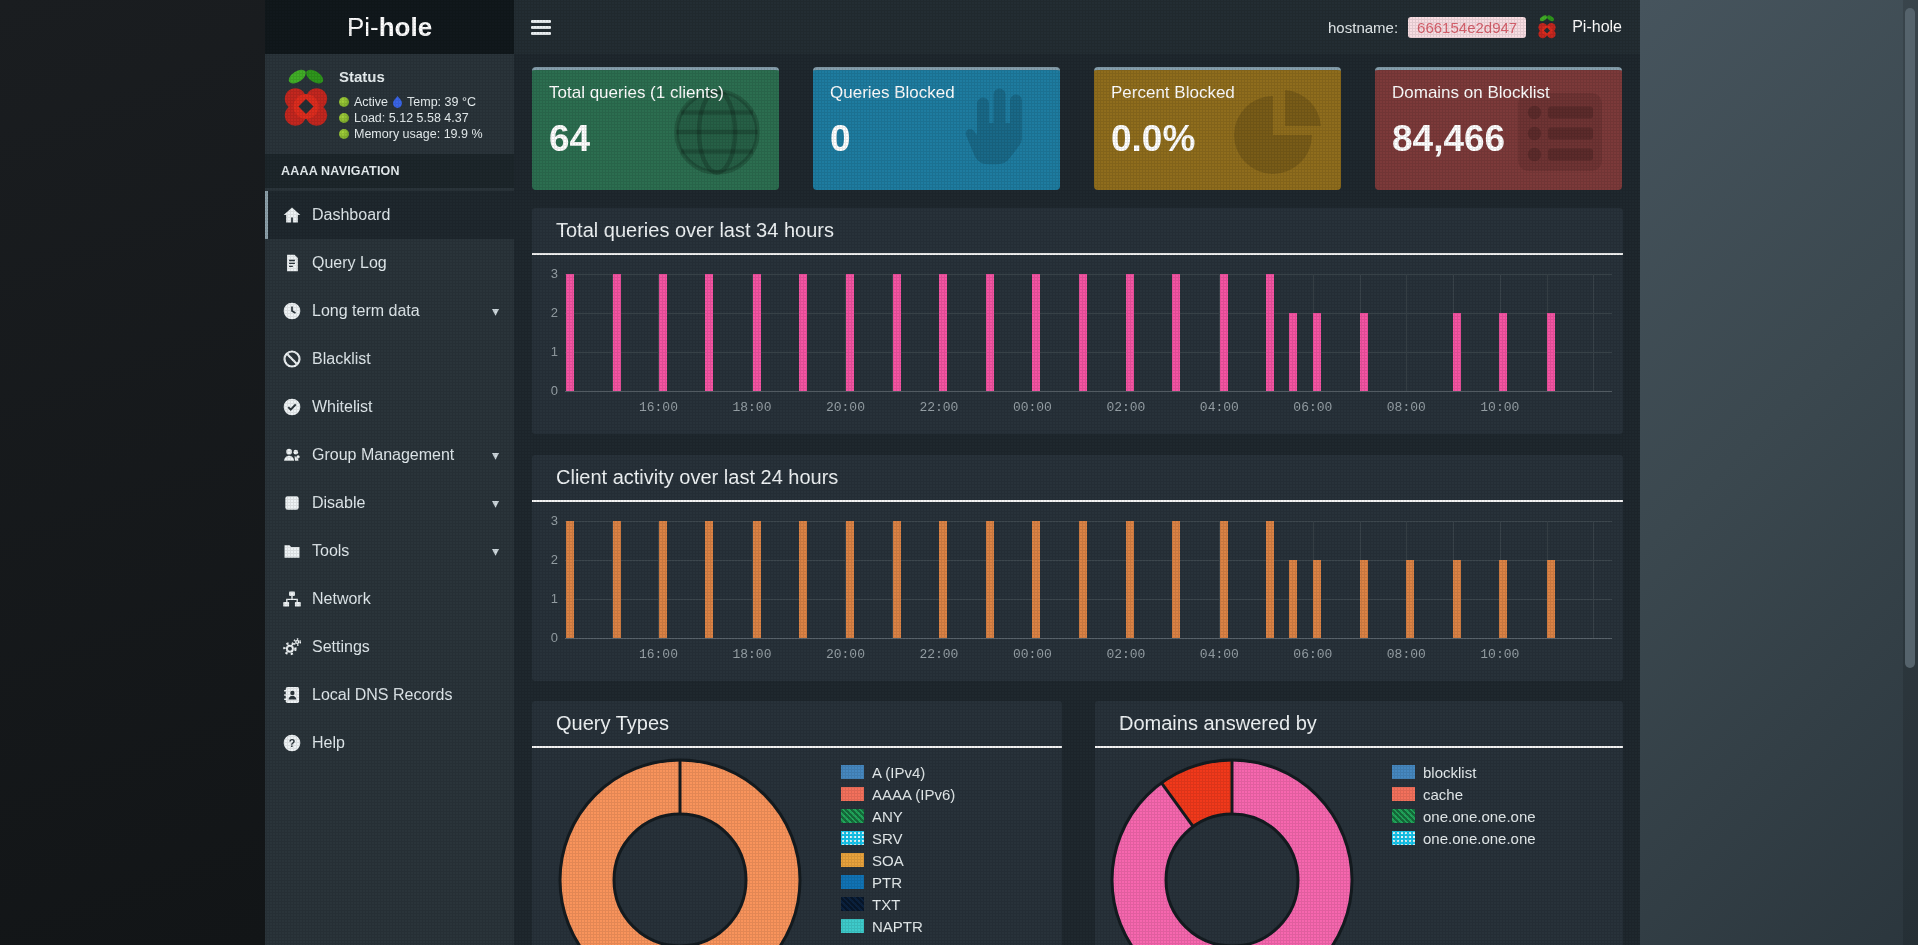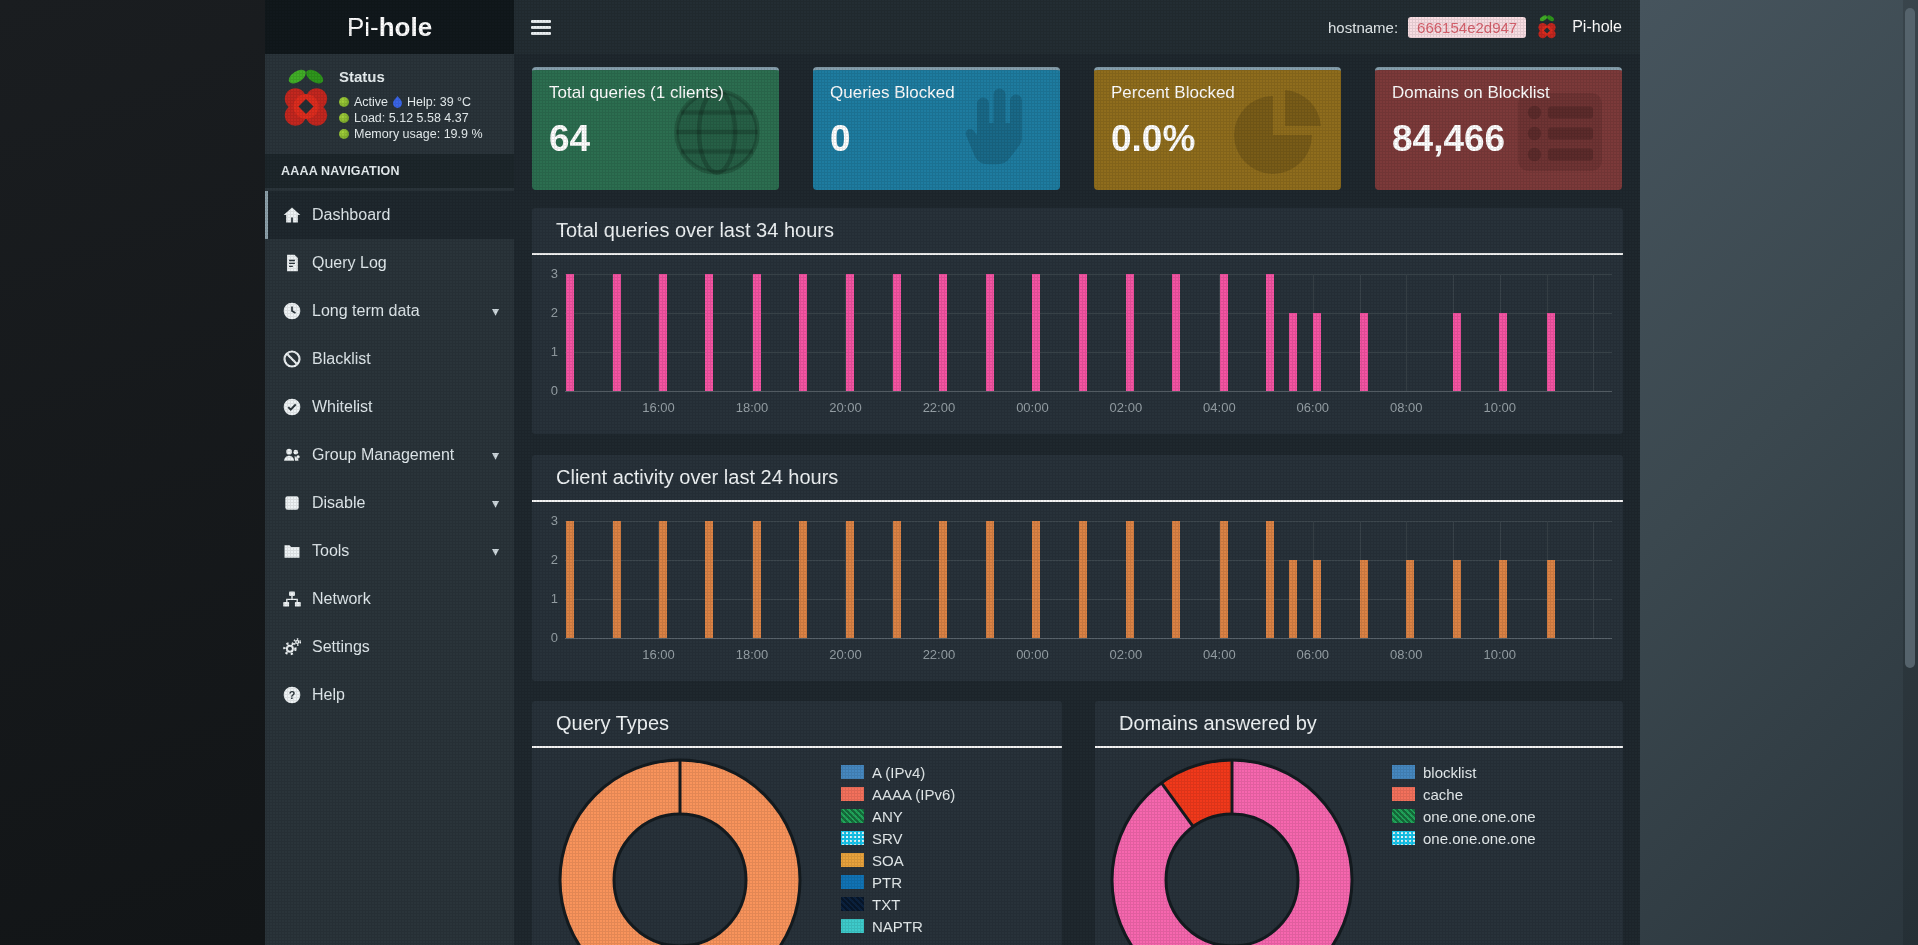--- a/index.html
+++ b/index.html
@@ -62,21 +62,21 @@
   
   .panel { position:absolute; background:#28323a; border-radius:3px; }
   .panel-title { position:absolute; left:24px; top:11px; font-size:20px; color:#f1f5f7; }
   .panel-sep { position:absolute; left:0; top:45px; width:100%; height:2px; background:#f2f2f2; }
 
   .plot { position:absolute; left:33px; top:66px; width:1047px; height:117px; }
   .hgrid { position:absolute; left:0; width:100%; height:1px; background:#3d474e; }
   .vgrid { position:absolute; top:0; width:1px; height:117px; background:#39434a; }
   .baseline { position:absolute; left:0; top:117px; width:100%; height:1px; background:#5a646c; }
   .ytick { position:absolute; width:24px; text-align:right; font-size:13px; color:#97a1a7; }
-  .xtick { position:absolute; top:126px; width:60px; text-align:center; font-size:13px; color:#97a1a7; }
+  .xtick { position:absolute; top:126px; width:60px; text-align:center; font-size:13px; color:#97a1a7;font-family:Liberation Mono, monospace; }
   .bar { position:absolute; width:8px; }
 
   .legend { position:absolute; }
   .lrow { position:absolute; height:18px; display:flex; align-items:center; gap:8px; }
   .sw { width:23px; height:14px; flex:0 0 auto; }
   .sw.hatch { background-image:repeating-linear-gradient(45deg, rgba(0,0,0,.35) 0 2px, transparent 2px 4px); }
   .sw.dots  { background-image:radial-gradient(rgba(255,255,255,.85) 1px, transparent 1.3px); background-size:4px 4px; }
   .llabel { font-size:15px; color:#e8eef0; white-space:nowrap; }
 </style>
 </head>
@@ -131,21 +131,21 @@
             </g>
             <rect x="22.5" y="36.5" width="11" height="11" fill="#262f35" transform="rotate(45 28 42)"></rect>
           </svg></div>
       </div>
     <div id="status-block">
       <div id="status-title">Status</div>
       <div class="status-line">
         <span class="dot"></span>
         <span>Active</span>
         <span class="drop"></span>
-        <span><span>Help:</span> <span>39 °C</span></span>
+        <span><span>Temp:</span> <span>39 °C</span></span>
       </div>
       <div class="status-line">
         <span class="dot"></span>
         <span><span>Load:</span> <span>5.12  5.58  4.37</span></span>
       </div>
       <div class="status-line">
         <span class="dot"></span>
         <span><span>Memory usage:</span> <span>19.9 %</span></span>
       </div>
     </div>
@@ -221,20 +221,29 @@
           <span class="mlabel">Network</span>
         </div>
         <div class="mitem">
           <span class="micon"><svg viewBox="0 0 24 24" fill="none" stroke="currentColor">
               <circle cx="9.5" cy="14" r="3.6" stroke-width="2.4"></circle>
               <circle cx="9.5" cy="14" r="6.6" stroke-width="2.8" stroke-dasharray="2.6 3.9"></circle>
               <circle cx="18.3" cy="6" r="1.8" stroke-width="1.6"></circle>
               <circle cx="18.3" cy="6" r="3.6" stroke-width="2" stroke-dasharray="1.8 2.2"></circle>
             </svg></span>
           <span class="mlabel">Settings</span>
+        </div>
+        <div class="mitem">
+          <span class="micon"><svg viewBox="0 0 24 24">
+              <rect x="4.5" y="2.5" width="16" height="19" rx="2" fill="currentColor"></rect>
+              <path d="M2.5 7h3M2.5 12h3M2.5 17h3" stroke="currentColor" stroke-width="1.8"></path>
+              <circle cx="12.5" cy="9.5" r="2.6" fill="#2a343a"></circle>
+              <path d="M7.8 17.5c0-2.6 2.1-4.7 4.7-4.7s4.7 2.1 4.7 4.7z" fill="#2a343a"></path>
+            </svg></span>
+          <span class="mlabel">Local DNS Records</span>
         </div>
         <div class="mitem">
           <span class="micon"><svg viewBox="0 0 24 24">
               <circle cx="12" cy="12" r="10" fill="currentColor"></circle>
               <text x="12" y="16.5" text-anchor="middle" font-size="13" font-weight="bold" fill="#2a343a">?</text>
             </svg></span>
           <span class="mlabel">Help</span>
         </div>
       </div>
   </div>

